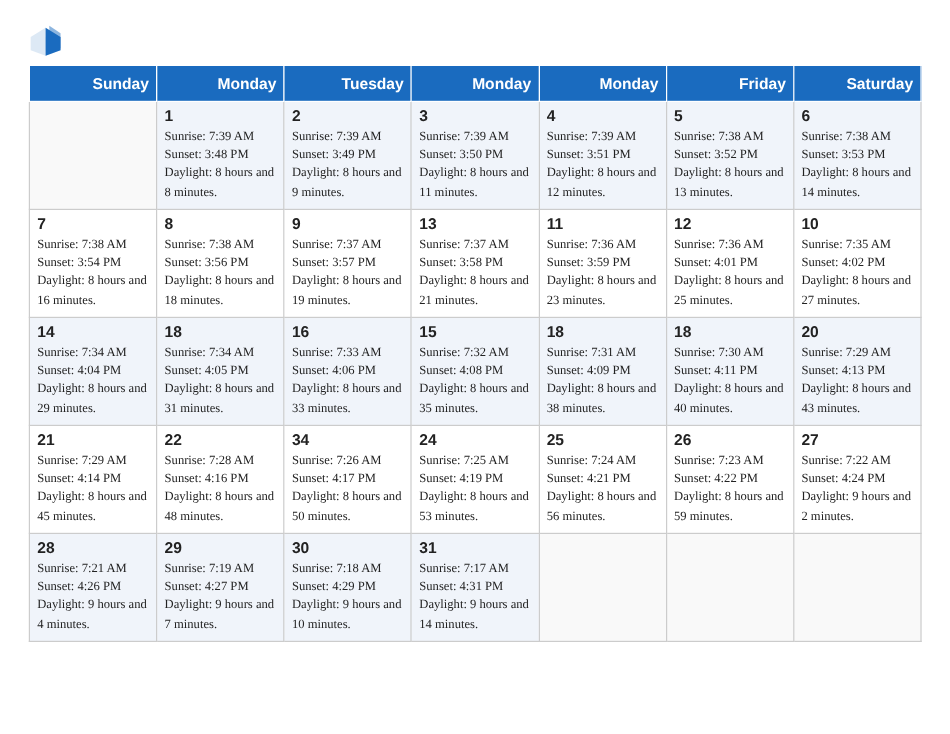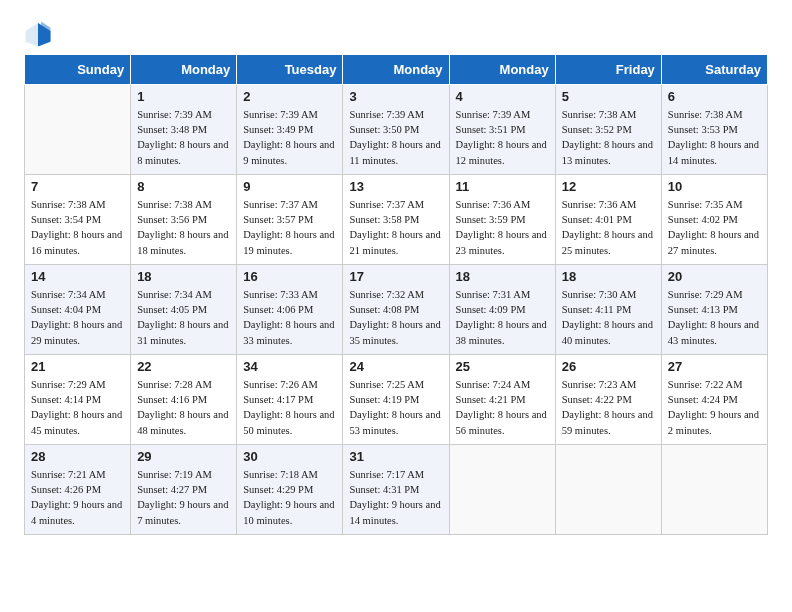--- a/index.html
+++ b/index.html
@@ -199,21 +199,21 @@
         </td>
         <td>
           <span class="day-number">18</span>
           <div class="day-info">Sunrise: 7:34 AM<br>Sunset: 4:05 PM<br>Daylight: 8 hours and 31 minutes.</div>
         </td>
         <td>
           <span class="day-number">16</span>
           <div class="day-info">Sunrise: 7:33 AM<br>Sunset: 4:06 PM<br>Daylight: 8 hours and 33 minutes.</div>
         </td>
         <td>
-          <span class="day-number">17</span>
+          <span class="day-number">15</span>
           <div class="day-info">Sunrise: 7:32 AM<br>Sunset: 4:08 PM<br>Daylight: 8 hours and 35 minutes.</div>
         </td>
         <td>
           <span class="day-number">18</span>
           <div class="day-info">Sunrise: 7:31 AM<br>Sunset: 4:09 PM<br>Daylight: 8 hours and 38 minutes.</div>
         </td>
         <td>
           <span class="day-number">18</span>
           <div class="day-info">Sunrise: 7:30 AM<br>Sunset: 4:11 PM<br>Daylight: 8 hours and 40 minutes.</div>
         </td>

